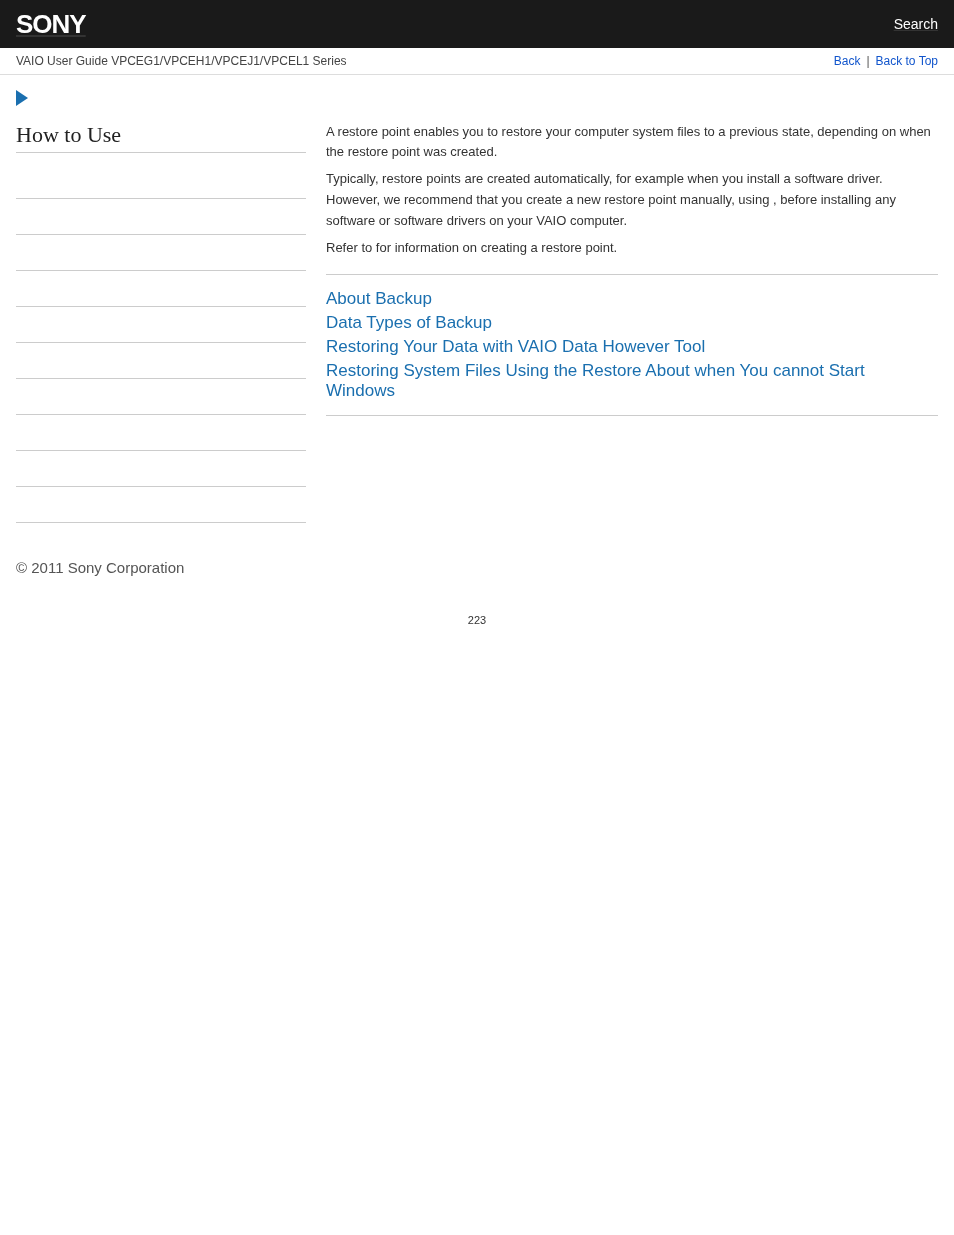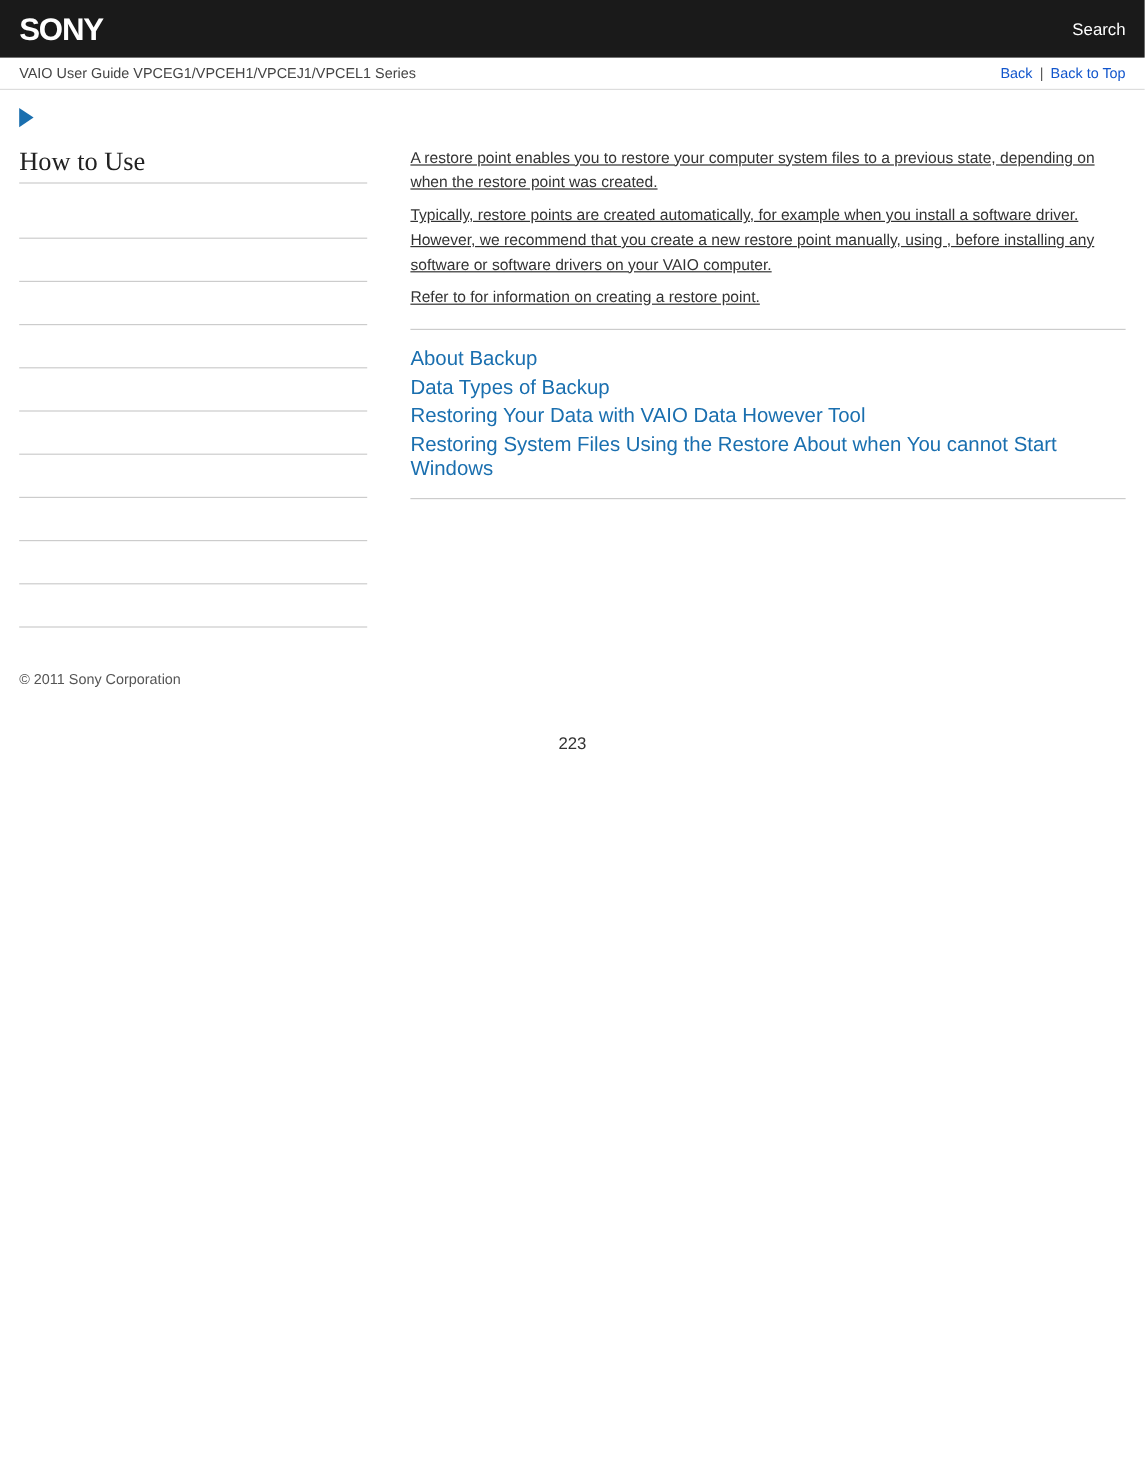--- a/index.html
+++ b/index.html
@@ -13,20 +13,21 @@
     }
 
     
     .header {
       background: #1a1a1a;
       display: flex;
       align-items: center;
       justify-content: space-between;
       padding: 8px 16px;
       height: 48px;
+      text-decoration: underline;
     }
     .sony-logo {
       color: #fff;
       font-size: 26px;
       font-weight: bold;
       letter-spacing: -1px;
       font-family: 'Arial Black', Arial, sans-serif;
     }
     .search-btn {
       color: #fff;
@@ -65,21 +66,21 @@
       border-bottom: 8px solid transparent;
       border-left: 12px solid #1a6faf;
       cursor: pointer;
       vertical-align: middle;
     }
 
     
     .main-layout {
       display: flex;
       padding: 10px 16px 20px 16px;
-      gap: 36px;
+      gap: 20px;
     }
 
     
     .sidebar {
       width: 290px;
       flex-shrink: 0;
     }
     .sidebar-title {
       font-size: 22px;
       font-weight: normal;
@@ -102,21 +103,20 @@
       flex: 1;
     }
     .content-body {
       font-size: 13px;
       line-height: 1.6;
       color: #333;
       margin-bottom: 16px;
     }
     .content-body p {
       margin-bottom: 6px;
-      text-decoration: underline;
     }
     .content-divider {
       border: none;
       border-top: 1px solid #ccc;
       margin: 14px 0;
     }
     .links-section {
       margin-top: 4px;
       margin-bottom: 4px;
     }
@@ -124,29 +124,29 @@
       display: block;
       color: #1a6faf;
       text-decoration: none;
       font-size: 17px;
       margin-bottom: 4px;
     }
 
     
     .footer {
       padding: 16px 16px 8px 16px;
-      font-size: 12px;
+      font-size: 15px;
       color: #555;
     }
 
     
     .page-num {
       text-align: center;
       padding: 30px 0 10px 0;
-      font-size: 14px;
+      font-size: 11px;
       color: #333;
     }
   </style>
 </head>
 <body>
 
 <div class="header">
   <span class="sony-logo">SONY</span>
   <button class="search-btn">Search</button>
 </div>

